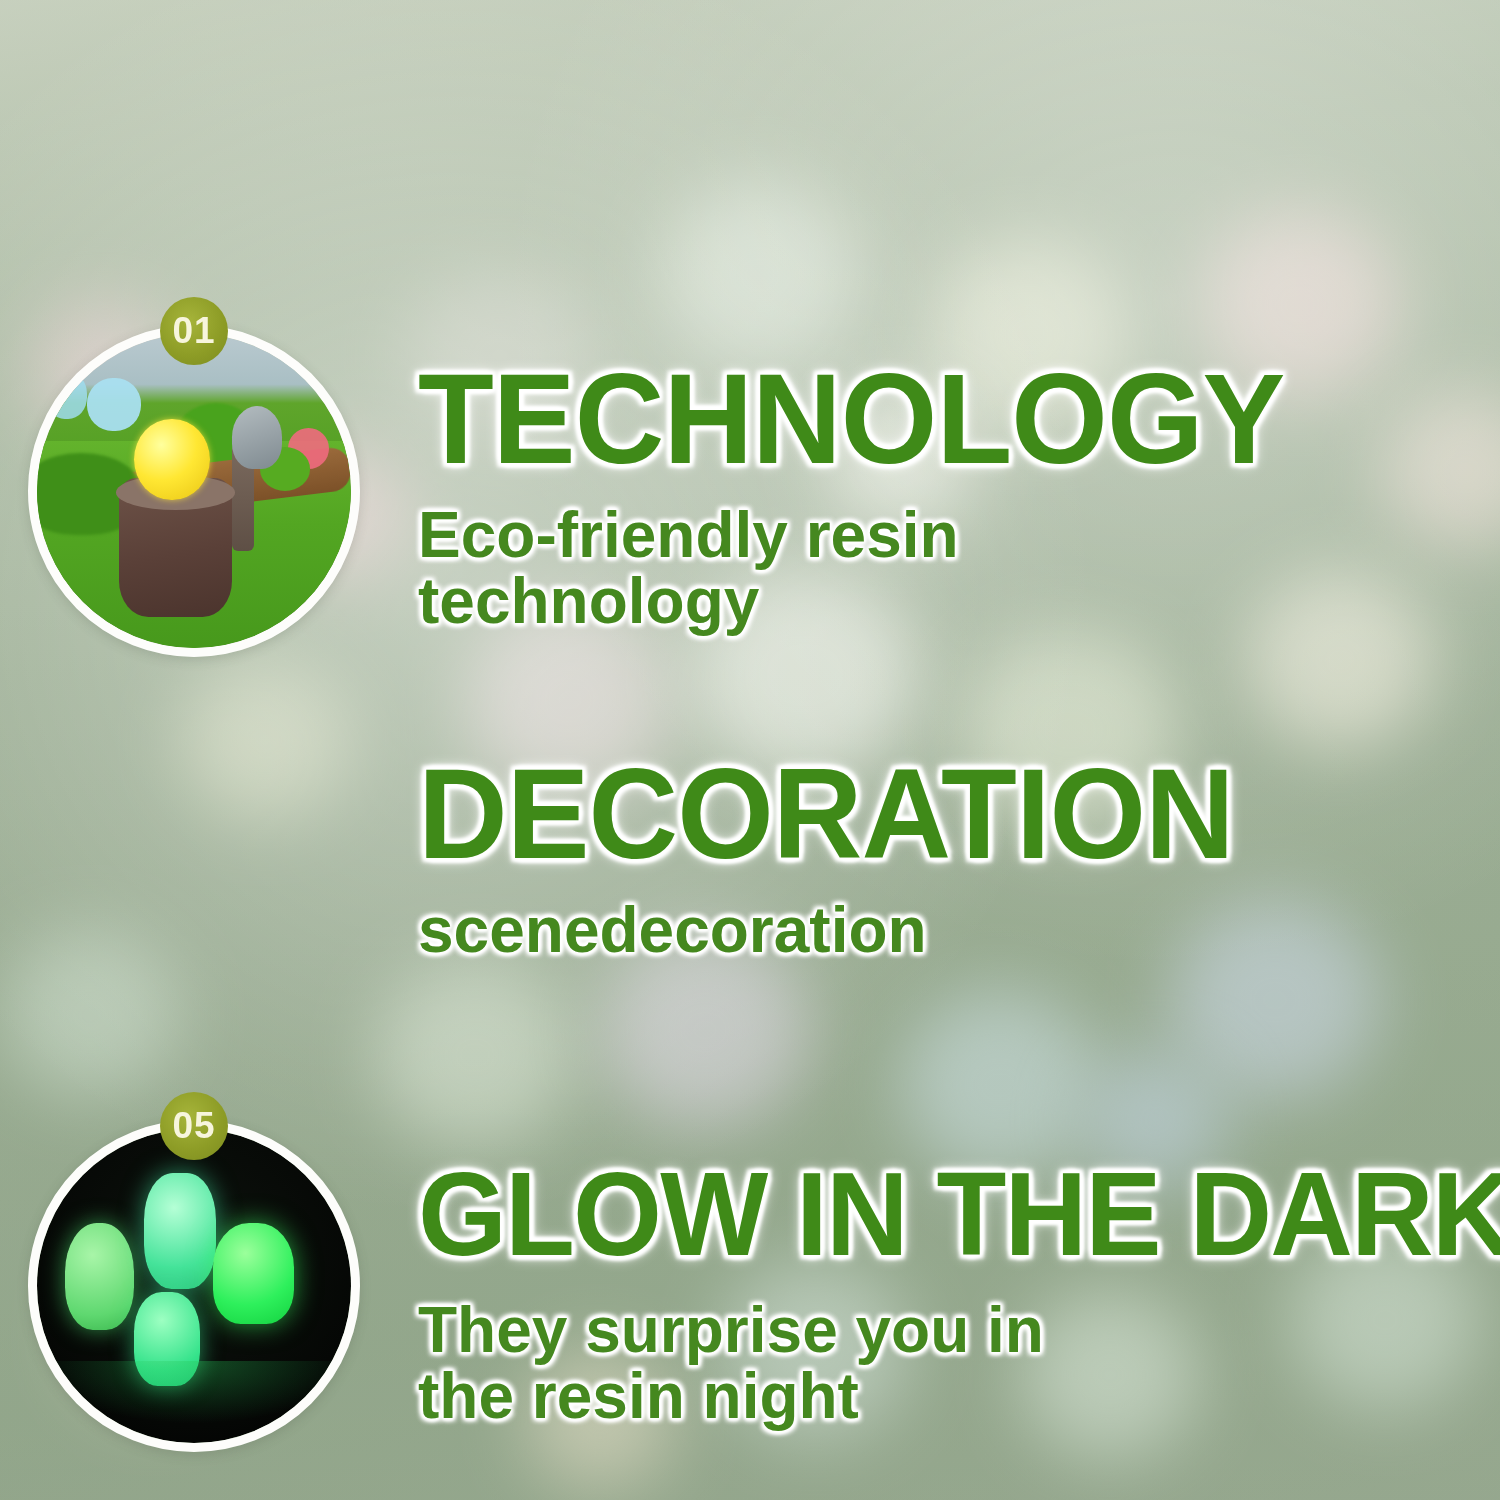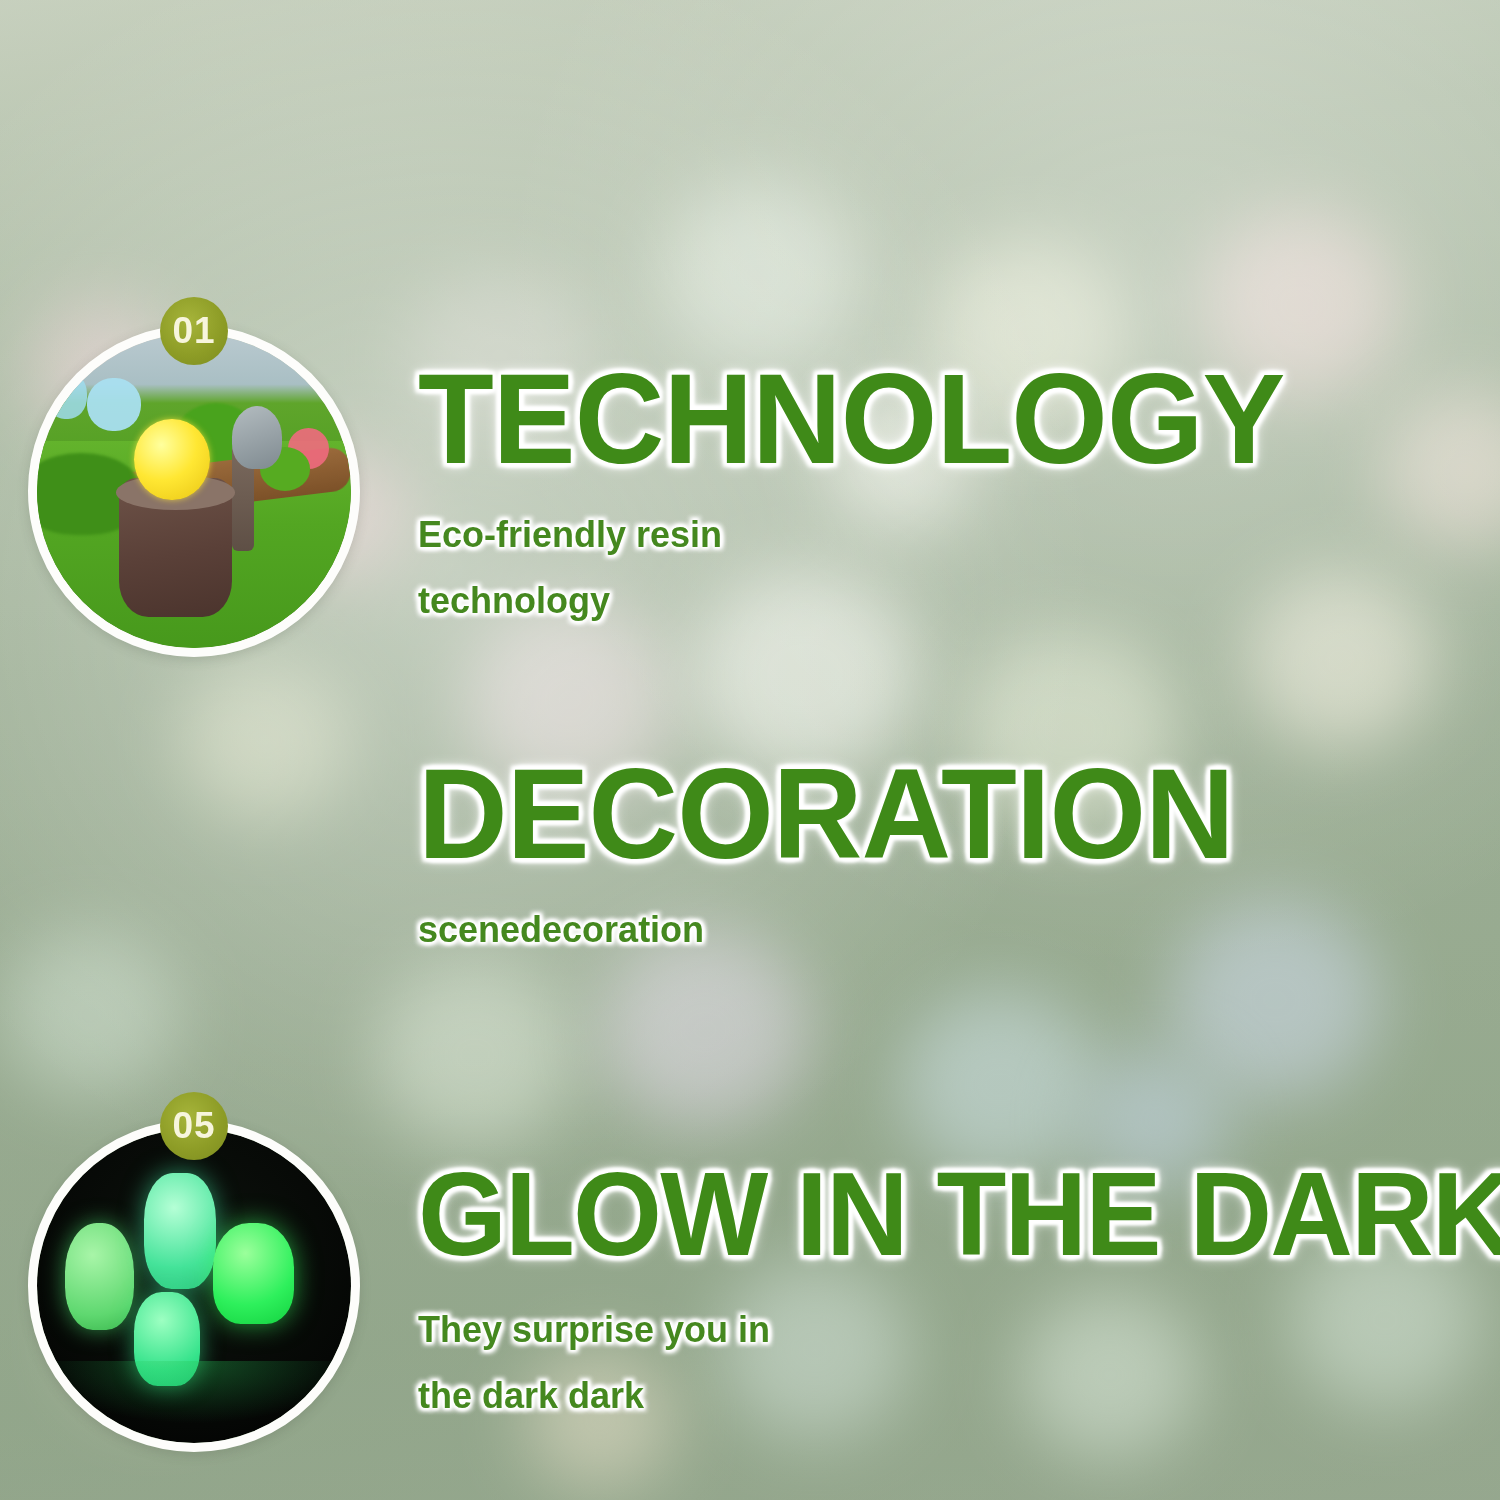--- a/index.html
+++ b/index.html
@@ -159,21 +159,21 @@
     text-shadow:
       0 0 2px #fff,  0 0 4px #fff,  0 0 6px #fff,
       3px 0 3px #fff, -3px 0 3px #fff, 0 3px 3px #fff, 0 -3px 3px #fff,
       4px 4px 4px #fff, -4px 4px 4px #fff, 4px -4px 4px #fff, -4px -4px 4px #fff,
       0 0 11px #ffffff, 0 0 16px rgba(255,255,255,.95);
   }
   .feat-title.long { font-size: 118px; letter-spacing: -2px; }
 
   .feat-sub {
     margin-top: 20px;
-    font-size: 36px;
+    font-size: 64px;
     line-height: 66px;
     font-weight: bold;
     color: #45881f;
     font-family: "Liberation Sans", sans-serif;
     text-shadow:
       0 0 2px #fff, 0 0 4px #fff,
       2px 0 3px #fff, -2px 0 3px #fff, 0 2px 3px #fff, 0 -2px 3px #fff,
       3px 3px 4px #fff, -3px 3px 4px #fff, 3px -3px 4px #fff, -3px -3px 4px #fff,
       0 0 9px #ffffff;
   }
@@ -318,19 +318,19 @@
             </div>
           </div>
         </div>
         <div class="badge">05</div>
       </div>
 
       <div class="textblock">
         <div class="feat-title long">GLOW IN THE DARK</div>
         <div class="feat-sub">
           <span class="line">They surprise you in</span>
-          <span class="line">the dark dark</span>
+          <span class="line">the resin night</span>
         </div>
       </div>
     </div>
 
   </div>
 </div>
 
 </body></html>

